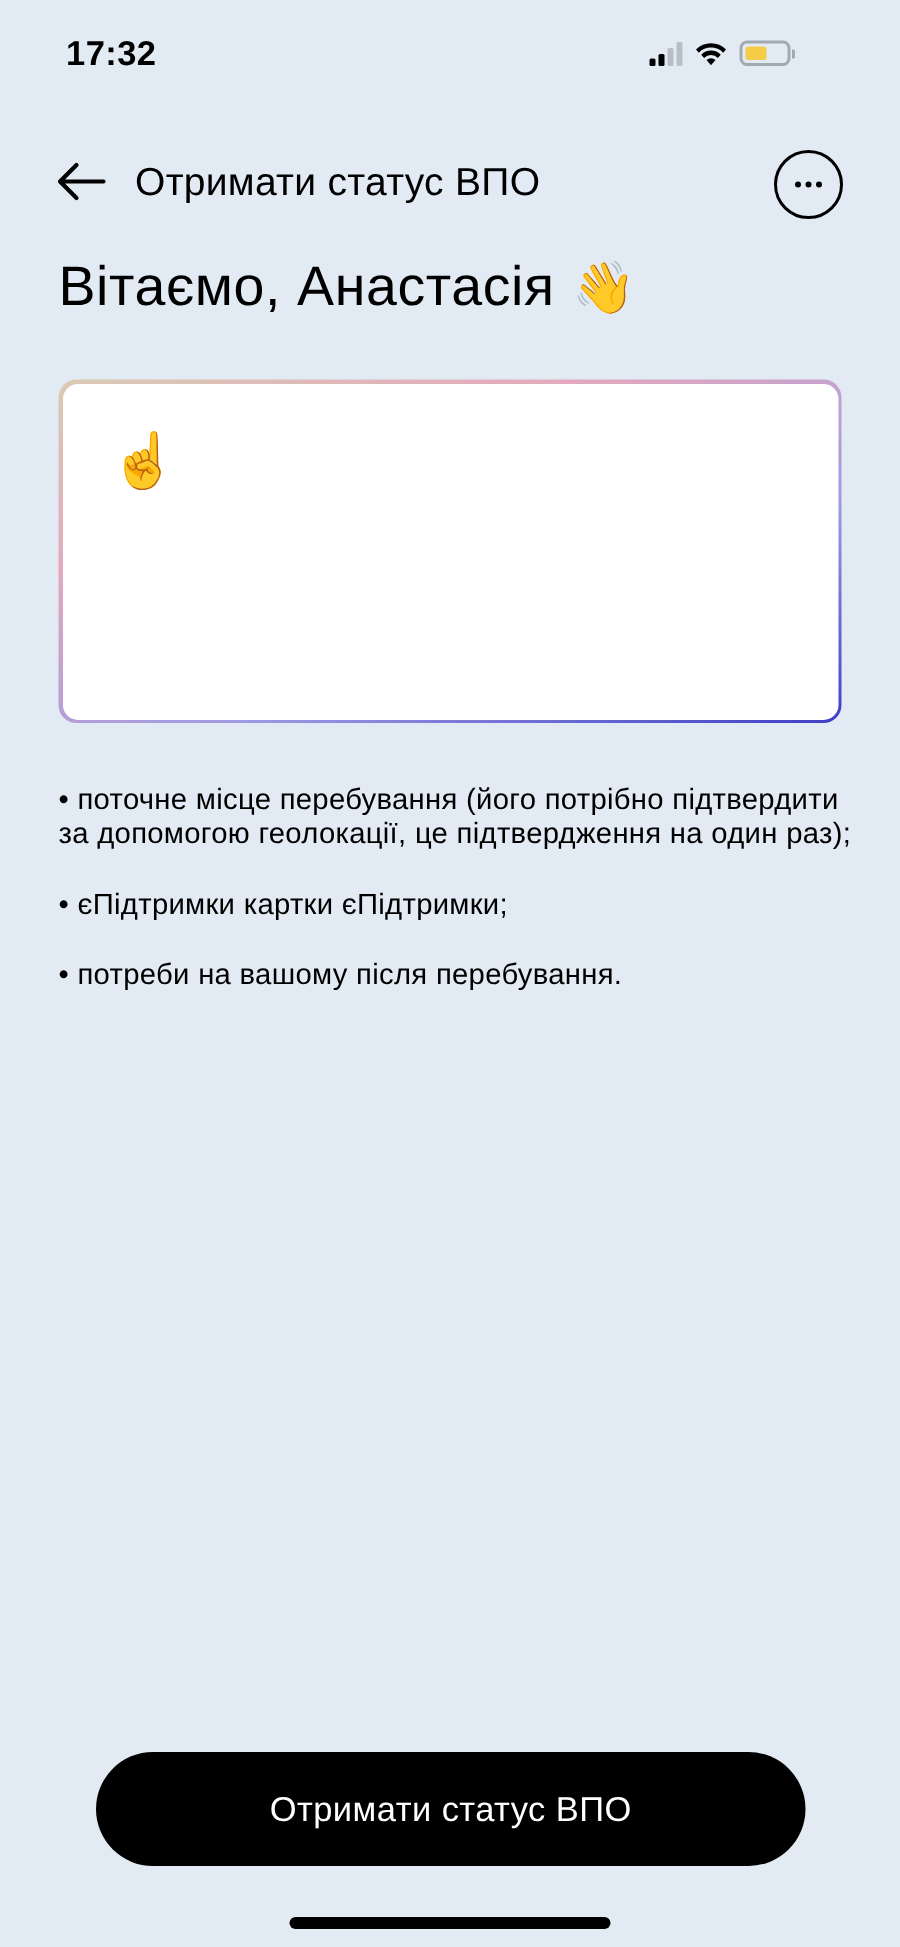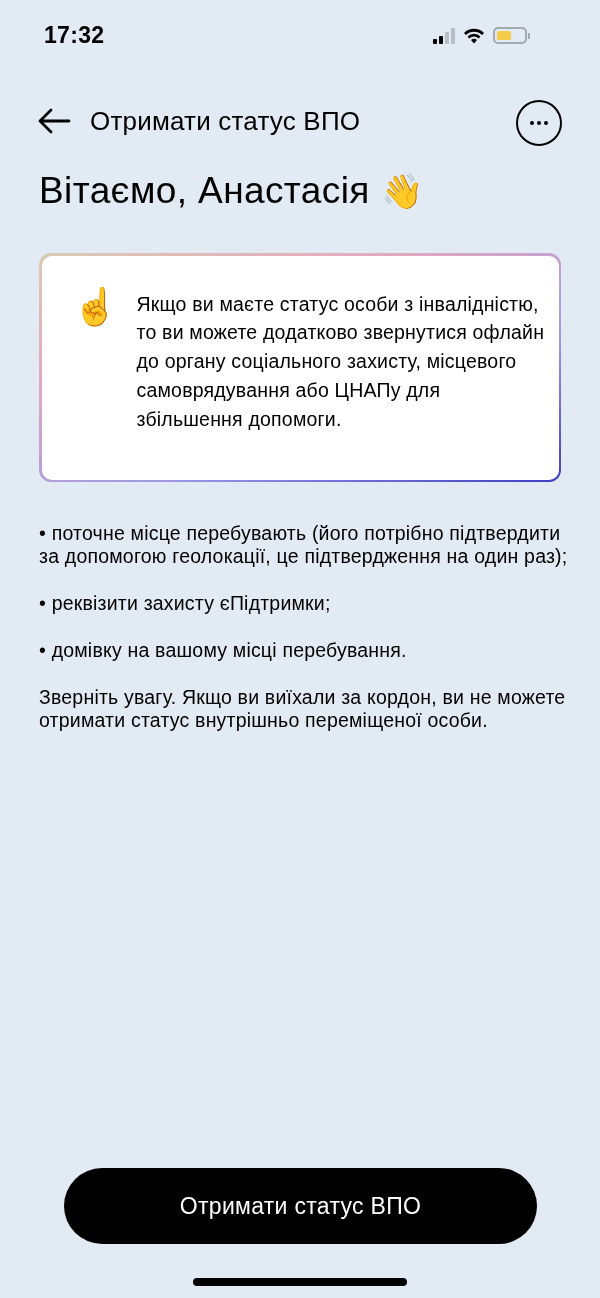--- a/index.html
+++ b/index.html
@@ -133,26 +133,24 @@
 </div>
 
 <h1 class="greeting">
   <span>Вітаємо, Анастасія</span>
   <span class="emoji">👋</span>
 </h1>
 
 <div class="card-wrap">
   <div class="card">
     <span class="hand">☝️</span>
-    <div class="card-text">Якщо ви маєте статус особи з інвалідністю, то ви можете додатково звернутися офлайн до органу соціального захисту, місцевого самоврядування або ЦНАПу для збільшення допомоги.</div>
   </div>
 </div>
 
 <div class="body-text">
-  <p class="li">• поточне місце перебувають (його потрібно підтвердити за допомогою геолокації, це підтвердження на один раз);</p>
-  <p class="li">• реквізити захисту єПідтримки;</p>
-  <p class="li">• домівку на вашому місці перебування.</p>
-  <p>Зверніть увагу. Якщо ви виїхали за кордон, ви не можете отримати статус внутрішньо переміщеної особи.</p>
+  <p class="li">• поточне місце перебування (його потрібно підтвердити за допомогою геолокації, це підтвердження на один раз);</p>
+  <p class="li">• єПідтримки картки єПідтримки;</p>
+  <p class="li">• потреби на вашому після перебування.</p>
 </div>
 
 <button class="cta">Отримати статус ВПО</button>
 
 <div class="home-indicator"></div>
 
 </body></html>

